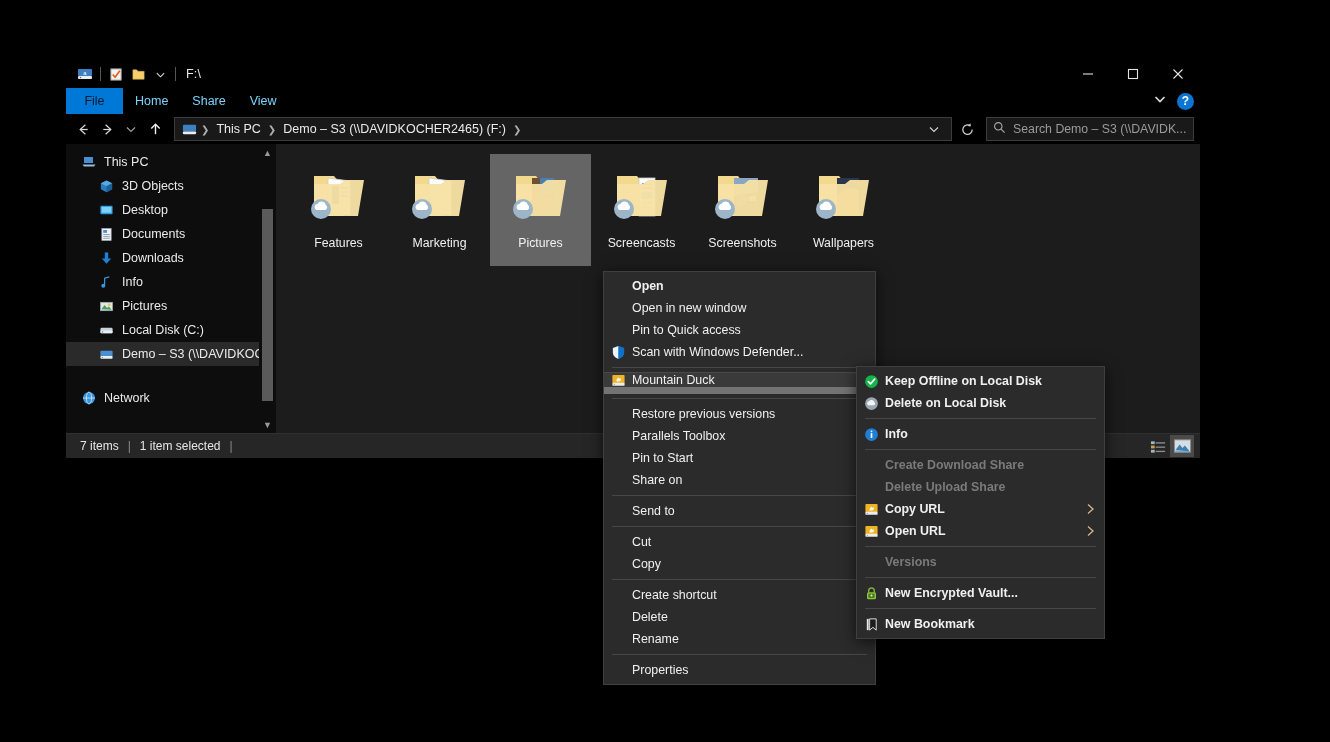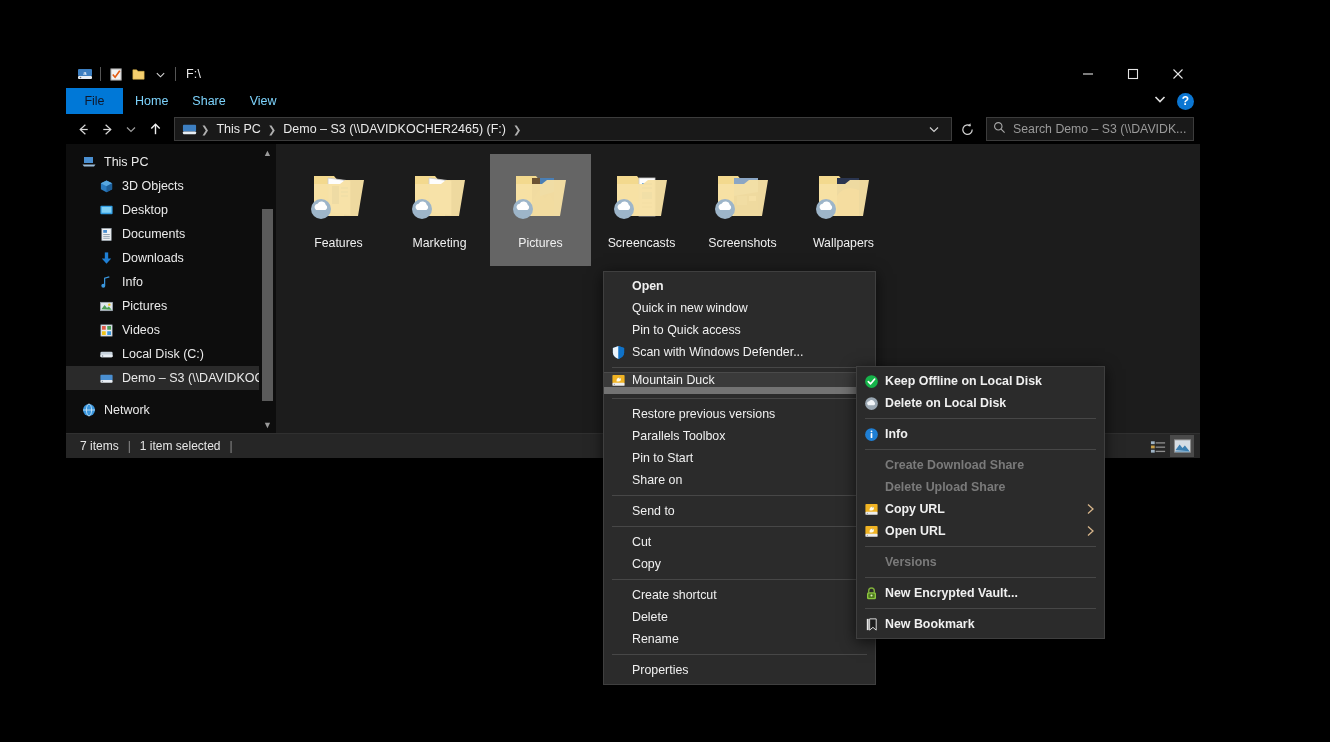--- a/index.html
+++ b/index.html
@@ -320,50 +320,38 @@
                 <rect x="1.5" y="3.5" width="13" height="9" fill="#dfe6ec" stroke="#9aa6b0" stroke-width=".7"></rect>
                 <path d="M2.5 11 L6 6.5 L8.5 9.5 L10.5 8 L13.5 11.5 Z" fill="#4c9e56"></path>
                 <circle cx="11" cy="6" r="1.3" fill="#f0c419"></circle>
               </svg>
           </span>
           <span class="nav-label">Pictures</span>
         </div>
         <div class="navrow lvl1">
           <span class="nav-ic">
             <svg width="15" height="15" viewBox="0 0 16 16">
-                <rect x="2" y="2" width="12" height="12" fill="#e8edf2" stroke="#9aa6b0" stroke-width=".7"></rect>
-                <rect x="3.2" y="3.2" width="4" height="4" fill="#e05b4a"></rect>
-                <rect x="8.8" y="3.2" width="4" height="4" fill="#4c9e56"></rect>
-                <rect x="3.2" y="8.8" width="4" height="4" fill="#f0c419"></rect>
-                <rect x="8.8" y="8.8" width="4" height="4" fill="#3a96dd"></rect>
-              </svg>
-          </span>
-          <span class="nav-label">Videos</span>
-        </div>
-        <div class="navrow lvl1">
-          <span class="nav-ic">
-            <svg width="15" height="15" viewBox="0 0 16 16">
                 <rect x="1.5" y="5" width="13" height="6" rx="1.4" fill="#c7d2dc"></rect>
                 <rect x="1.5" y="8" width="13" height="3" rx="1.2" fill="#e8eef4"></rect>
                 <circle cx="3.8" cy="9.5" r="0.8" fill="#7f8c99"></circle>
               </svg>
           </span>
           <span class="nav-label">Local Disk (C:)</span>
         </div>
         <div class="navrow lvl1 sel">
           <span class="nav-ic">
             <svg width="15" height="15" viewBox="0 0 16 16">
                 <rect x="1.5" y="4" width="13" height="6" rx="1" fill="#4a8fd1"></rect>
                 <rect x="1.5" y="9.5" width="13" height="3" rx="1" fill="#e8eef4"></rect>
                 <circle cx="3.6" cy="11" r="0.7" fill="#7f8c99"></circle>
               </svg>
           </span>
           <span class="nav-label">Demo – S3 (\\DAVIDKOCHER2465) (F:)</span>
         </div>
-        <div class="navrow lvl0" style="margin-top:8px">
+        <div class="navrow lvl0" style="margin-top:20px">
           <span class="nav-ic">
             <svg width="16" height="16" viewBox="0 0 16 16">
                 <circle cx="8" cy="8" r="6" fill="#3a96dd"></circle>
                 <ellipse cx="8" cy="8" rx="2.6" ry="6" fill="none" stroke="#cfe8fa" stroke-width=".8"></ellipse>
                 <line x1="2" y1="8" x2="14" y2="8" stroke="#cfe8fa" stroke-width=".8"></line>
               </svg>
           </span>
           <span class="nav-label">Network</span>
         </div>
 
@@ -506,21 +494,21 @@
   </div>
 
   <div class="ctxmenu" id="ctx-main">
 
     <div class="mi bold">
       <span class="mi-ic"></span>
       <span class="mi-label">Open</span>
     </div>
     <div class="mi">
       <span class="mi-ic"></span>
-      <span class="mi-label">Quick in new window</span>
+      <span class="mi-label">Open in new window</span>
     </div>
     <div class="mi">
       <span class="mi-ic"></span>
       <span class="mi-label">Pin to Quick access</span>
     </div>
     <div class="mi">
       <span class="mi-ic">
         <svg width="15" height="15" viewBox="0 0 16 16">
           <path d="M8 1 L14 3.2 V8 q0 4.4 -6 6.8 Q2 12.4 2 8 V3.2 Z" fill="#0f72c8"></path>
           <path d="M8 1 L8 14.8 Q2 12.4 2 8 V3.2 Z" fill="#ffffff" opacity=".92"></path>

